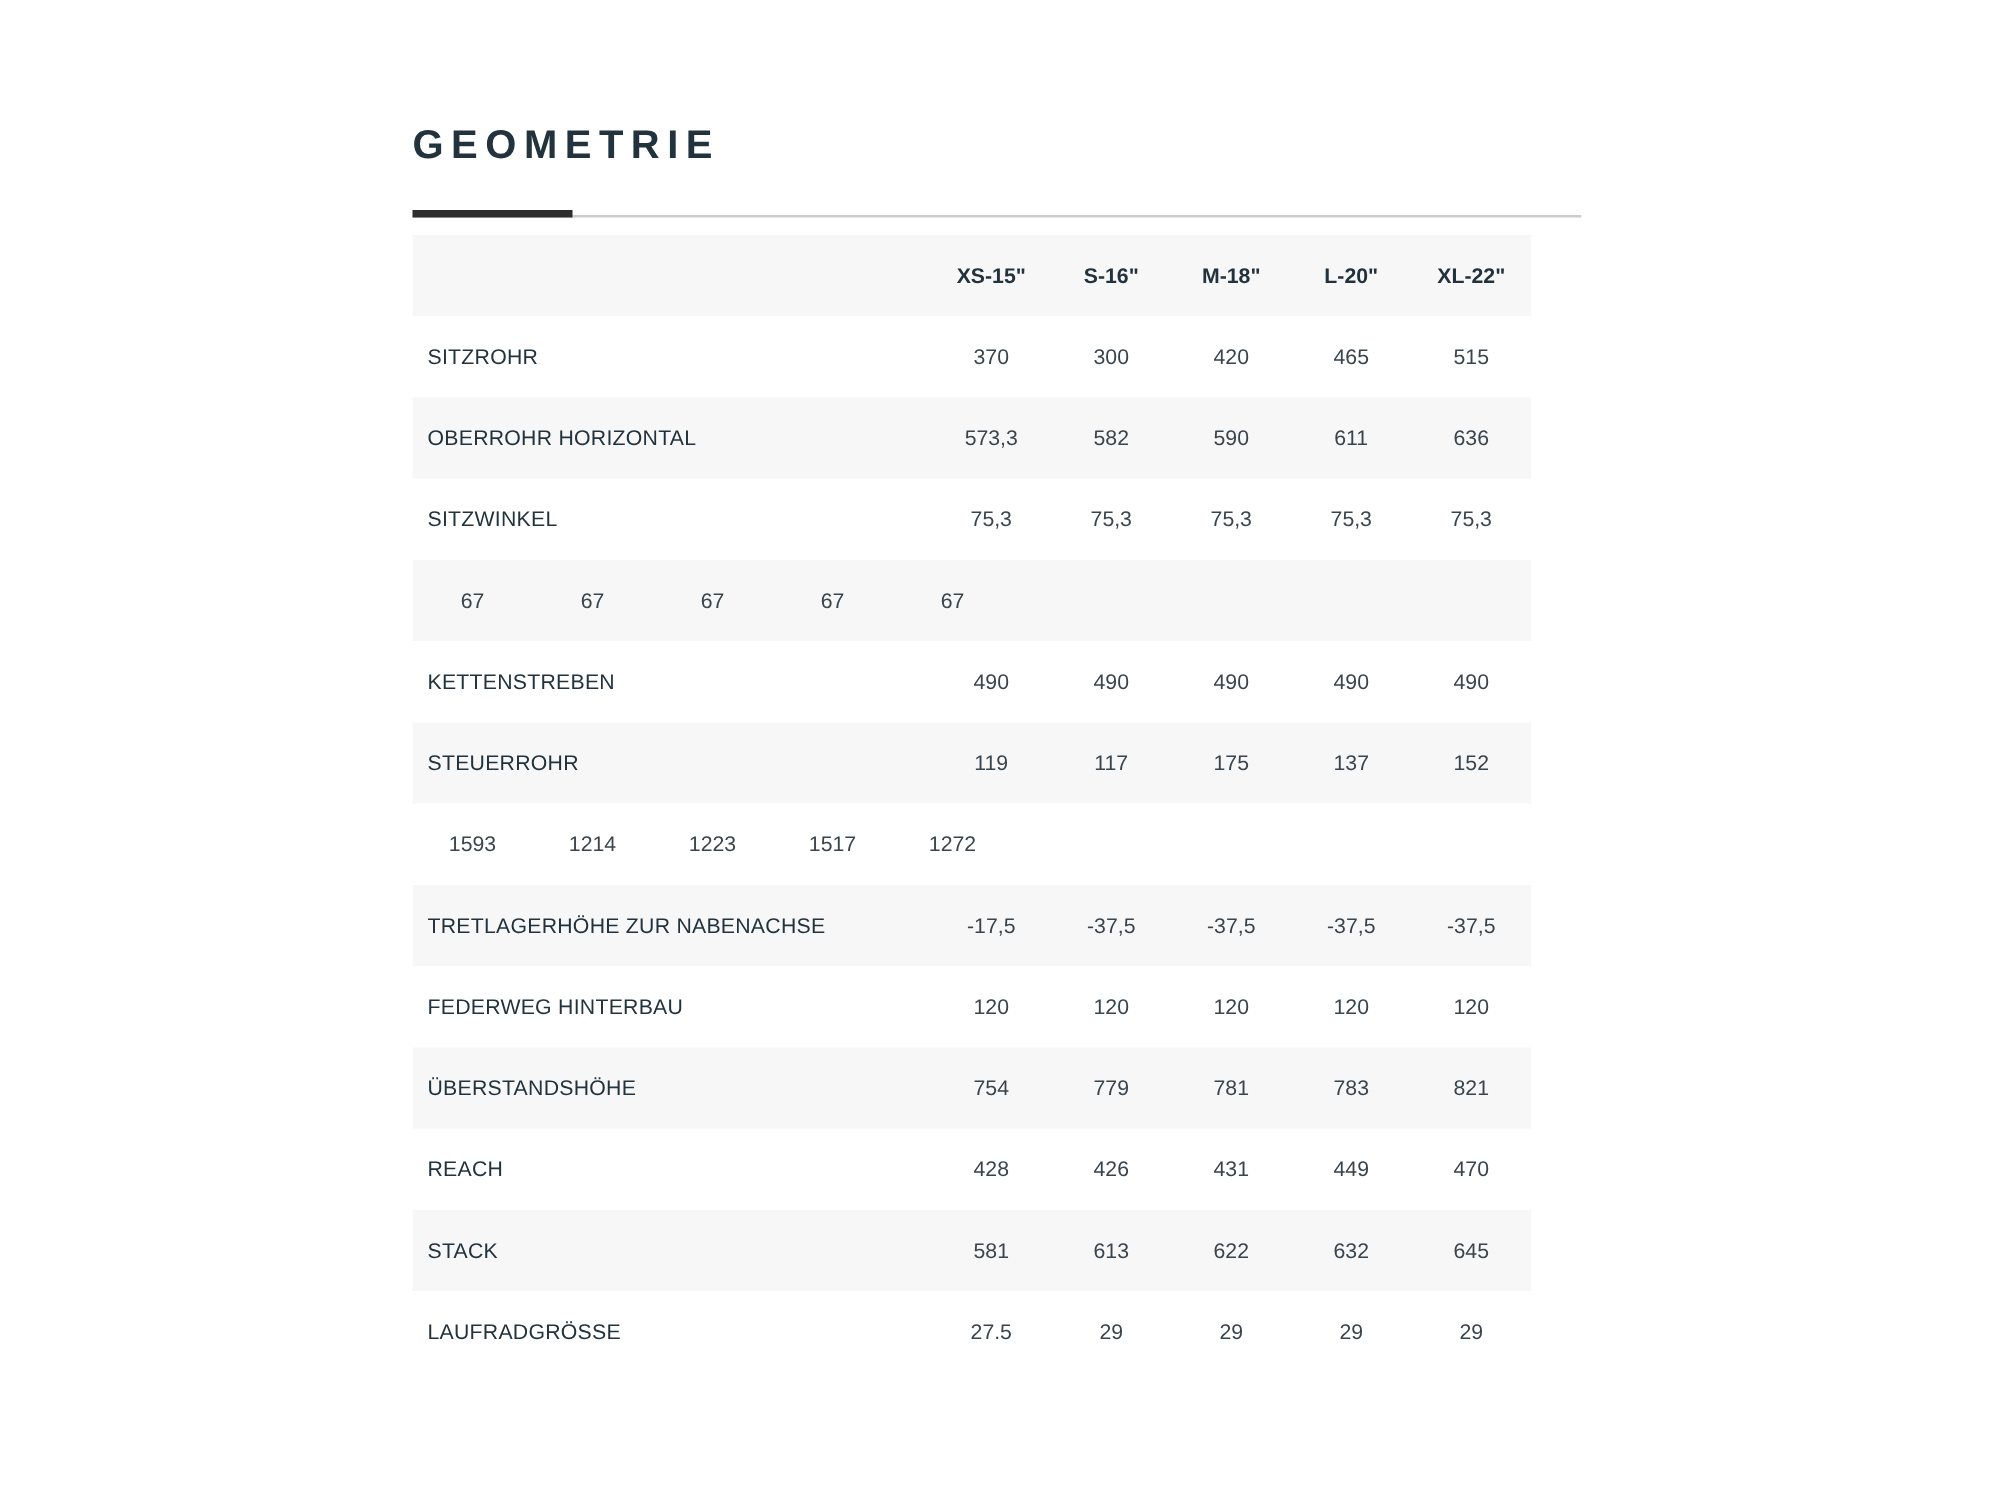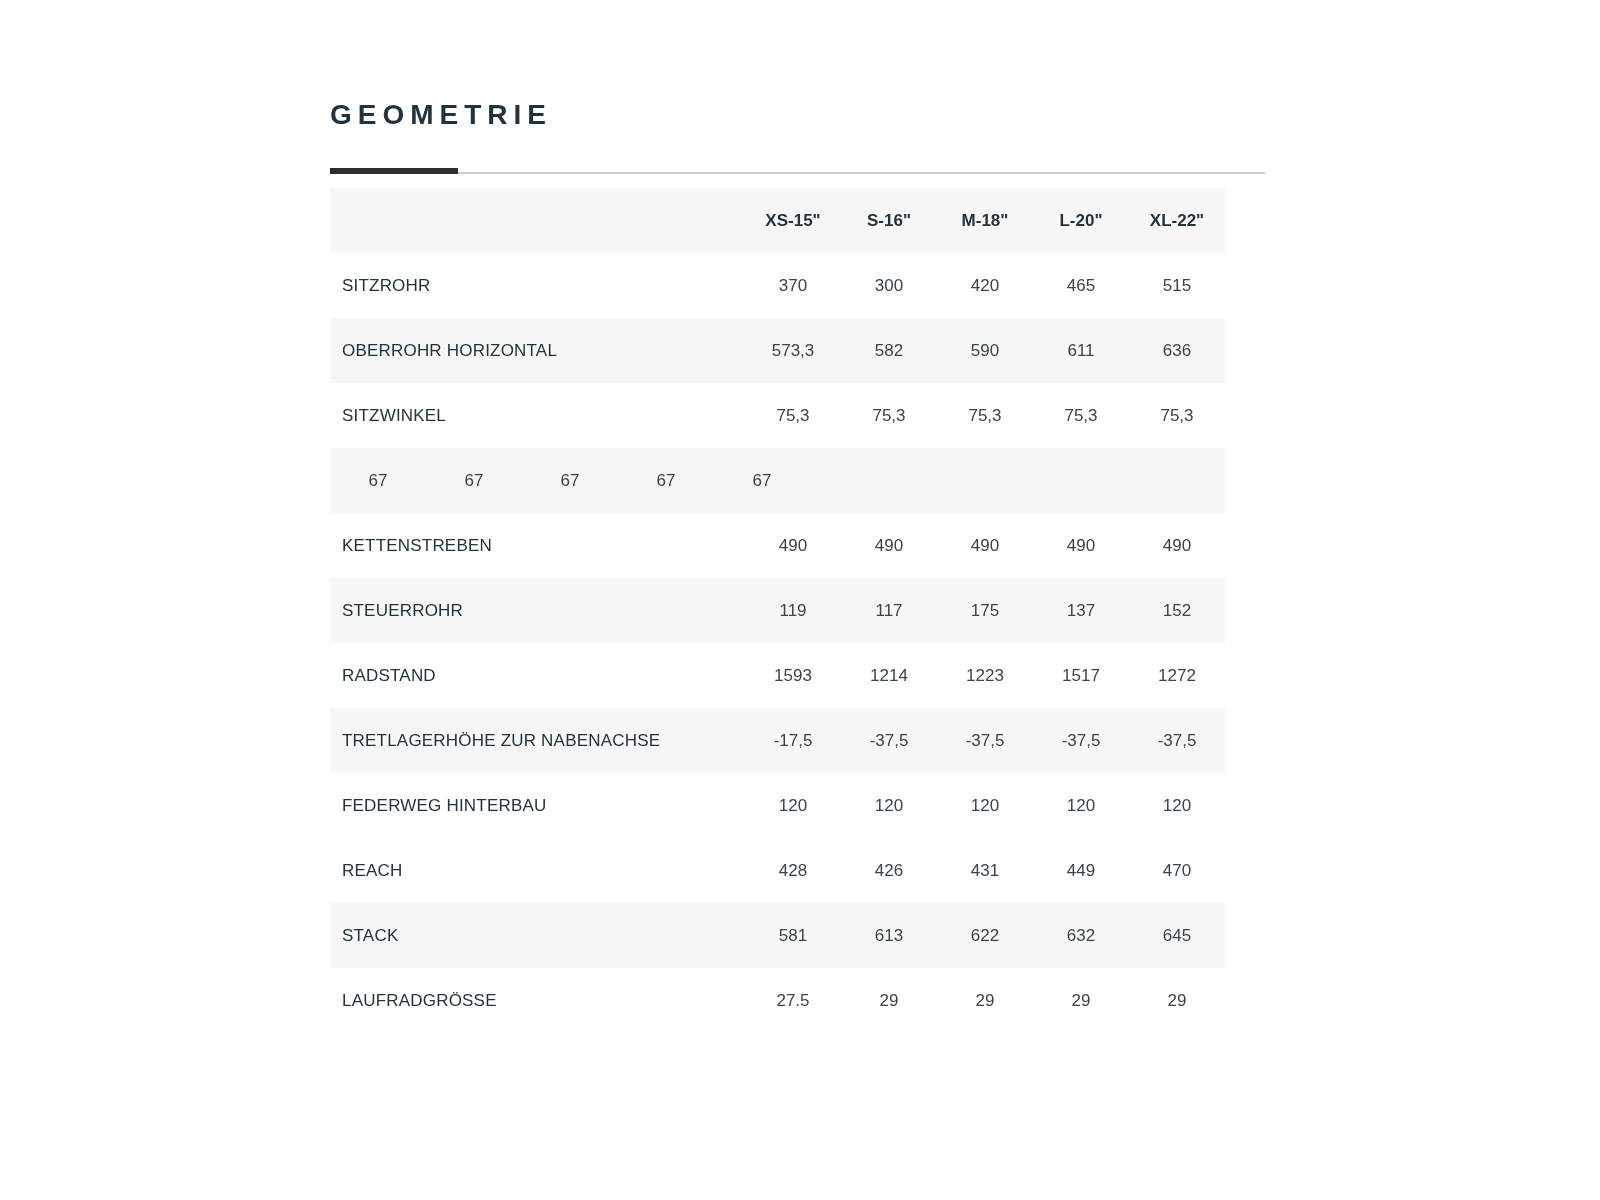--- a/index.html
+++ b/index.html
@@ -16,21 +16,21 @@
     background: #ffffff;
     overflow: hidden;
   }
   .content {
     position: absolute;
     left: 330px;
     top: 96px;
     width: 935px;
   }
   .section-title {
-    font-size: 28px;
+    font-size: 32px;
     line-height: 38px;
     font-weight: bold;
     letter-spacing: 6px;
     color: #22333d;
     margin: 0;
   }
   .divider {
     position: relative;
     height: 6px;
     margin-top: 34px;
@@ -154,21 +154,20 @@
           </div>
           <div class="trow shaded">
             <div class="cell-label">STEUERROHR</div>
             <div class="cell-value">119</div>
             <div class="cell-value">117</div>
             <div class="cell-value">175</div>
             <div class="cell-value">137</div>
             <div class="cell-value">152</div>
           </div>
           <div class="trow">
-            <div class="cell-label">RADSTAND</div>
             <div class="cell-value">1593</div>
             <div class="cell-value">1214</div>
             <div class="cell-value">1223</div>
             <div class="cell-value">1517</div>
             <div class="cell-value">1272</div>
           </div>
           <div class="trow shaded">
             <div class="cell-label">TRETLAGERHÖHE ZUR NABENACHSE</div>
             <div class="cell-value">-17,5</div>
             <div class="cell-value">-37,5</div>
@@ -176,20 +175,28 @@
             <div class="cell-value">-37,5</div>
             <div class="cell-value">-37,5</div>
           </div>
           <div class="trow">
             <div class="cell-label">FEDERWEG HINTERBAU</div>
             <div class="cell-value">120</div>
             <div class="cell-value">120</div>
             <div class="cell-value">120</div>
             <div class="cell-value">120</div>
             <div class="cell-value">120</div>
+          </div>
+          <div class="trow shaded">
+            <div class="cell-label">ÜBERSTANDSHÖHE</div>
+            <div class="cell-value">754</div>
+            <div class="cell-value">779</div>
+            <div class="cell-value">781</div>
+            <div class="cell-value">783</div>
+            <div class="cell-value">821</div>
           </div>
           <div class="trow">
             <div class="cell-label">REACH</div>
             <div class="cell-value">428</div>
             <div class="cell-value">426</div>
             <div class="cell-value">431</div>
             <div class="cell-value">449</div>
             <div class="cell-value">470</div>
           </div>
           <div class="trow shaded">

